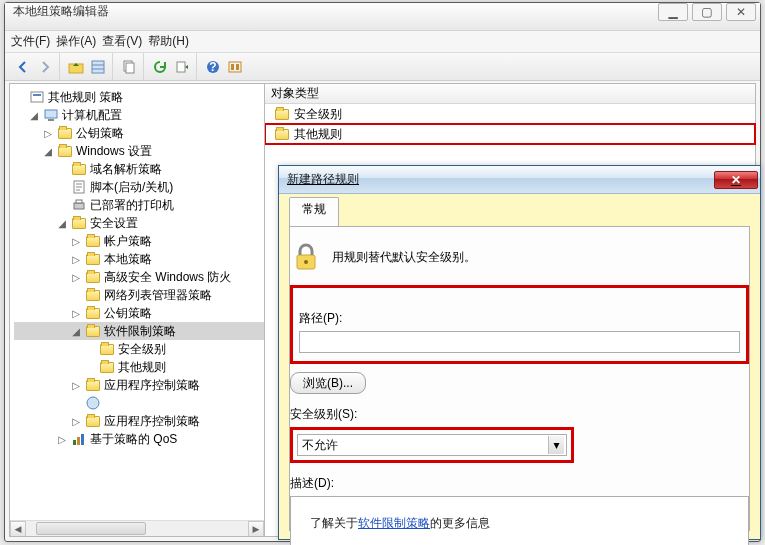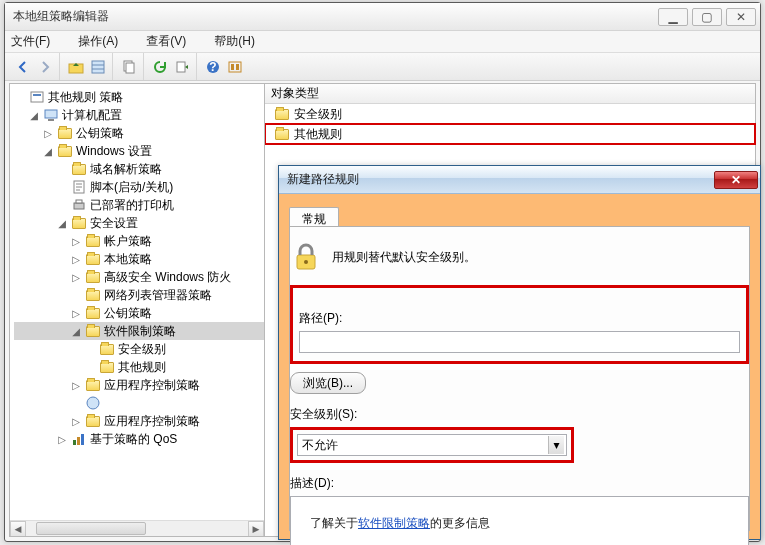--- a/index.html
+++ b/index.html
@@ -1,26 +1,26 @@
 <!DOCTYPE html>
 <html><head>
 <meta charset="utf-8">
 <style>
   * { box-sizing: border-box; margin: 0; padding: 0; font-family: "Microsoft YaHei", "SimSun", sans-serif; font-size: 12px; }
   body { background: #ececec; width: 765px; height: 545px; overflow: hidden; }
 
   .window { position: absolute; background: #fff; border: 1px solid #5a5a5a; box-shadow: 0 0 6px rgba(0,0,0,.2); }
   .main-window { left: 4px; top: 2px; width: 757px; height: 540px; border-radius: 3px; background: linear-gradient(#fdfdfd, #f0f0f0 30px, #f6f6f6 30px); }
 
-  .titlebar { height: 28px; display: flex; align-items: center; padding: 0 4px 0 8px; background: linear-gradient(#fdfdfd,#e8e8e8); border-bottom: 1px solid #d4d4d4; }
+  .titlebar { height: 28px; display: flex; padding: 0 4px 0 8px; background: linear-gradient(#fdfdfd,#e8e8e8); border-bottom: 1px solid #d4d4d4; }
   .titlebar .title { flex: 1; color: #333; }
   .winbtns { display: flex; gap: 0; }
   .winbtn { width: 30px; height: 18px; border: 1px solid #b5b5b5; background: #f5f5f5; margin-left: 4px; display:flex; align-items:center; justify-content:center; color:#555; border-radius:2px; }
 
-  .menubar { height: 22px; display: flex; align-items: center; padding: 0 6px; gap: 28px; background: #f6f6f6; border-bottom: 1px solid #ddd; }
+  .menubar { height: 22px; display: flex; align-items: center; padding: 0 6px; gap: 6px; background: #f6f6f6; border-bottom: 1px solid #ddd; }
   .menubar span { color: #222; }
 
   .toolbar { height: 28px; display: flex; align-items: center; padding: 0 4px; gap: 2px; background: linear-gradient(#f9f9f9,#e9e9e9); border-bottom: 1px solid #cfcfcf; }
   .tbgroup { display:flex; align-items:center; gap:2px; padding:0 4px; border-right:1px solid #d6d6d6; height:100%; }
   .tbgroup:last-child { border-right:none; }
   .tbicon { width: 20px; height: 20px; display:flex; align-items:center; justify-content:center; border:1px solid transparent; border-radius:2px; }
   .tbicon svg { width:16px; height:16px; }
 
   .content { position:absolute; top: 80px; left:4px; right:4px; bottom:4px; display:flex; }
 
@@ -37,27 +37,27 @@
 
   
   .right-panel { flex:1; border:1px solid #b8b8b8; border-left:none; background:#fff; display:flex; flex-direction:column; }
   .rp-header { height:20px; border-bottom:1px solid #d6d6d6; padding:2px 6px; background:linear-gradient(#fdfdfd,#eee); display:flex; align-items:center; }
   .rp-list { flex:1; }
   .rp-row { display:flex; align-items:center; height:20px; padding-left:6px; }
   .rp-row .tico { margin-right:4px; }
   .hl-red { outline: 2px solid #d40000; outline-offset:-1px; }
 
   
-  .dialog { left: 278px; top: 165px; width: 483px; height: 375px; border:1px solid #2e5f8a; background:#fdba74; }
+  .dialog { left: 278px; top: 165px; width: 483px; height: 375px; border:1px solid #2e5f8a; background:#fef9c3;text-decoration:underline; }
   .dlg-titlebar { height:28px; background: linear-gradient(#fafdff,#d8e7f5 45%, #bcd3ea 46%, #d4e4f3); border-bottom:1px solid #9cb9d6; display:flex; align-items:center; padding:0 2px 0 8px; }
   .dlg-titlebar .title { flex:1; color:#1a1a1a; }
   .dlg-close { width:44px; height:18px; background: linear-gradient(#f08080,#c93030 45%, #a81818 46%, #d04040); border:1px solid #8a1a1a; border-radius:2px; color:#fff; display:flex; align-items:center; justify-content:center; font-weight:bold; }
   .dlg-body { position:absolute; left:10px; right:10px; top:36px; bottom:8px; }
   .tabstrip { height:24px; display:flex; align-items:flex-end; }
-  .tab { height:20px; padding:3px 12px 0; background:#fdfdfd; border:1px solid #b0b0b0; border-bottom:none; border-radius:2px 2px 0 0; position:relative; top:1px; }
+  .tab { height:30px; padding:3px 12px 0; background:#fdfdfd; border:1px solid #b0b0b0; border-bottom:none; border-radius:2px 2px 0 0; position:relative; top:1px; }
   .tabpage { border:1px solid #b0b0b0; background:#fdfdfd; position:absolute; left:0; right:0; top:24px; bottom:0; padding:14px 0; }
 
   .info-row { display:flex; align-items:center; gap:10px; margin-bottom:12px; }
   .lock-icon { width:32px; height:32px; }
 
   .field-label { margin:12px 0 4px; }
   .text-input { width:100%; height:22px; border:1px solid #abadb3; background:#fff; padding:0 4px; }
   .btn { height:22px; padding:0 12px; border:1px solid #a0a0a0; background:linear-gradient(#fdfdfd,#e6e6e6); border-radius:9px; }
   .combo { width:270px; height:22px; border:1px solid #abadb3; background:#fff; display:flex; align-items:center; padding:0 4px; position:relative; }
   .combo .arrow { position:absolute; right:2px; width:16px; height:18px; background:linear-gradient(#f5f5f5,#ddd); border-left:1px solid #bbb; display:flex; align-items:center; justify-content:center; }

